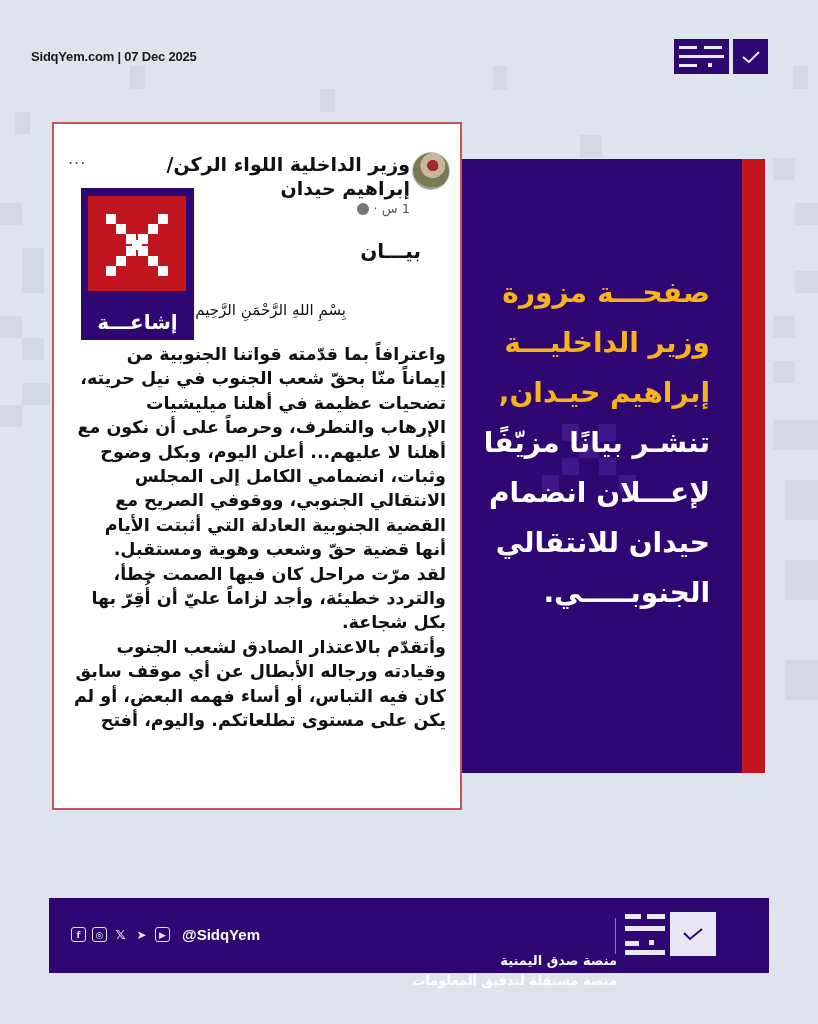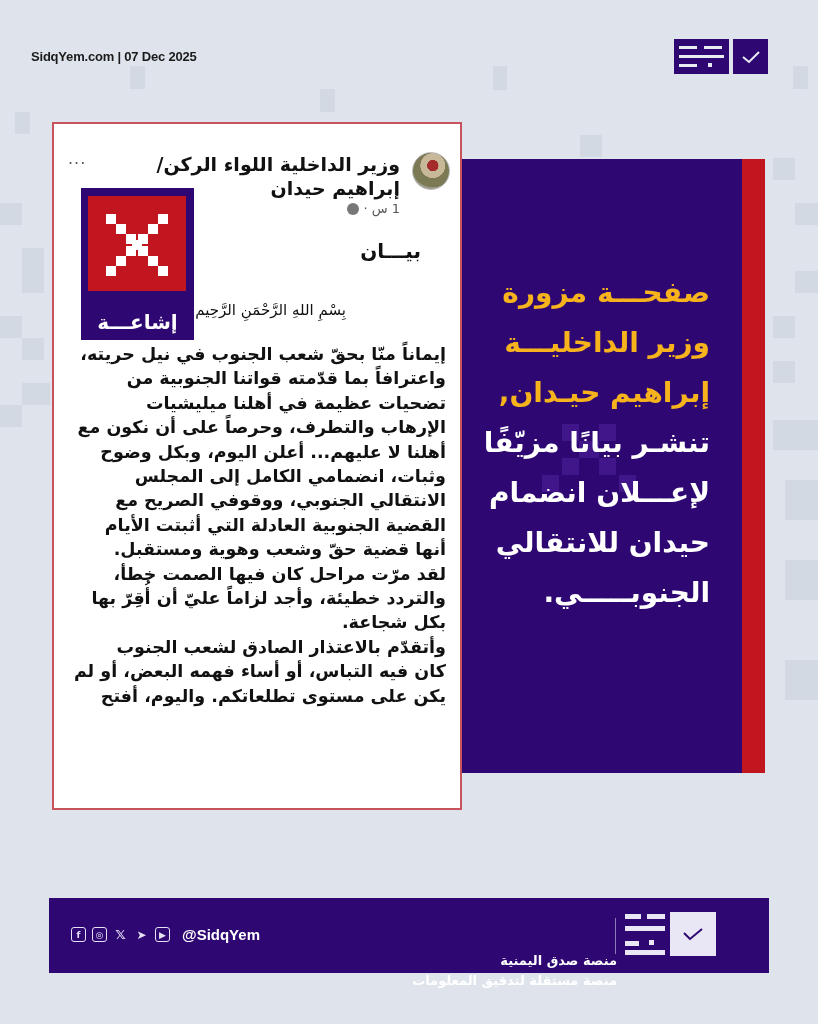--- a/index.html
+++ b/index.html
@@ -35,21 +35,21 @@
     font-family: "DejaVu Sans", sans-serif; font-weight: bold;
     font-size: 28px; line-height: 50px;
   }
   .headline .yellow { color: #f7b31c; display: block; }
   .headline .white { color: #ffffff; display: block; }
 
   .card {
     position: absolute; left: 52px; top: 122px; width: 410px; height: 688px;
     background: #ffffff; border: 2px solid #c9535c;
   }
-  .post-header { position: absolute; right: 10px; top: 28px; display: flex; flex-direction: row-reverse; gap: 12px; }
+  .post-header { position: absolute; right: 10px; top: 28px; display: flex; flex-direction: row-reverse; gap: 2px; }
   .avatar {
     width: 38px; height: 38px; border-radius: 50%;
     background: radial-gradient(circle at 55% 35%, #a52a2a 0 18%, #c8b89a 19% 40%, #7c7a55 41% 70%, #9c9a8a 71%);
     border: 1px solid #bbb;
   }
   .author { direction: rtl; text-align: right; }
   .author-name { font-weight: bold; font-size: 19px; line-height: 24px; color: #111; }
   .post-meta { font-size: 13px; color: #555; margin-top: 1px; display: flex; gap: 4px; align-items: center; direction: rtl; }
   .globe { width: 12px; height: 12px; border-radius: 50%; background: #777; display: inline-block; }
   .more-dots { position: absolute; left: 14px; top: 30px; font-size: 16px; color: #555; letter-spacing: 1px; }
@@ -190,33 +190,34 @@
         </g>
       </svg>
     </div>
     <div class="rumor-label">إشاعـــة</div>
   </div>
 
   <div class="post-body">
     <div class="title-line">بيـــان</div>
     <div class="basmala">بِسْمِ اللهِ الرَّحْمَنِ الرَّحِيم</div>
     <div class="paragraph">
+      <p>واعترافاً بما قدّمته قواتنا الجنوبية من</p>
       <p>إيماناً منّا بحقّ شعب الجنوب في نيل حريته،</p>
-      <p>واعترافاً بما قدّمته قواتنا الجنوبية من</p>
       <p>تضحيات عظيمة في أهلنا ميليشيات</p>
       <p>الإرهاب والتطرف، وحرصاً على أن نكون مع</p>
       <p>أهلنا لا عليهم... أعلن اليوم، وبكل وضوح</p>
       <p>وثبات، انضمامي الكامل إلى المجلس</p>
       <p>الانتقالي الجنوبي، ووقوفي الصريح مع</p>
       <p>القضية الجنوبية العادلة التي أثبتت الأيام</p>
       <p>أنها قضية حقّ وشعب وهوية ومستقبل.</p>
       <p>لقد مرّت مراحل كان فيها الصمت خطأ،</p>
       <p>والتردد خطيئة، وأجد لزاماً عليّ أن أُقِرّ بها</p>
       <p>بكل شجاعة.</p>
       <p>وأتقدّم بالاعتذار الصادق لشعب الجنوب</p>
+      <p>وقيادته ورجاله الأبطال عن أي موقف سابق</p>
       <p>كان فيه التباس، أو أساء فهمه البعض، أو لم</p>
       <p>يكن على مستوى تطلعاتكم. واليوم، أفتح</p>
     </div>
   </div>
 </div>
 
 <div class="footer">
   <div class="footer-social">
     <span class="soc">f</span>
     <span class="soc">◎</span>

